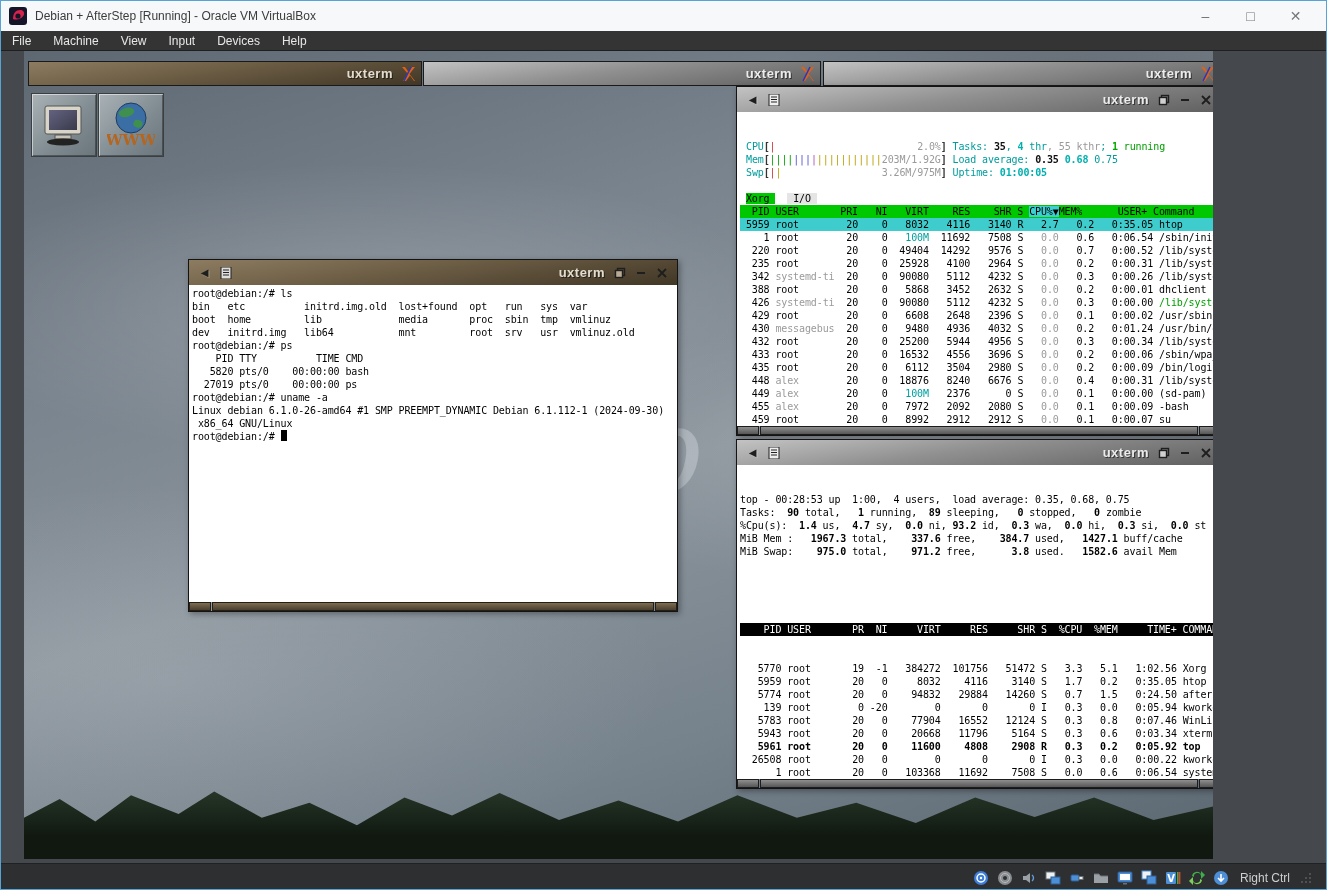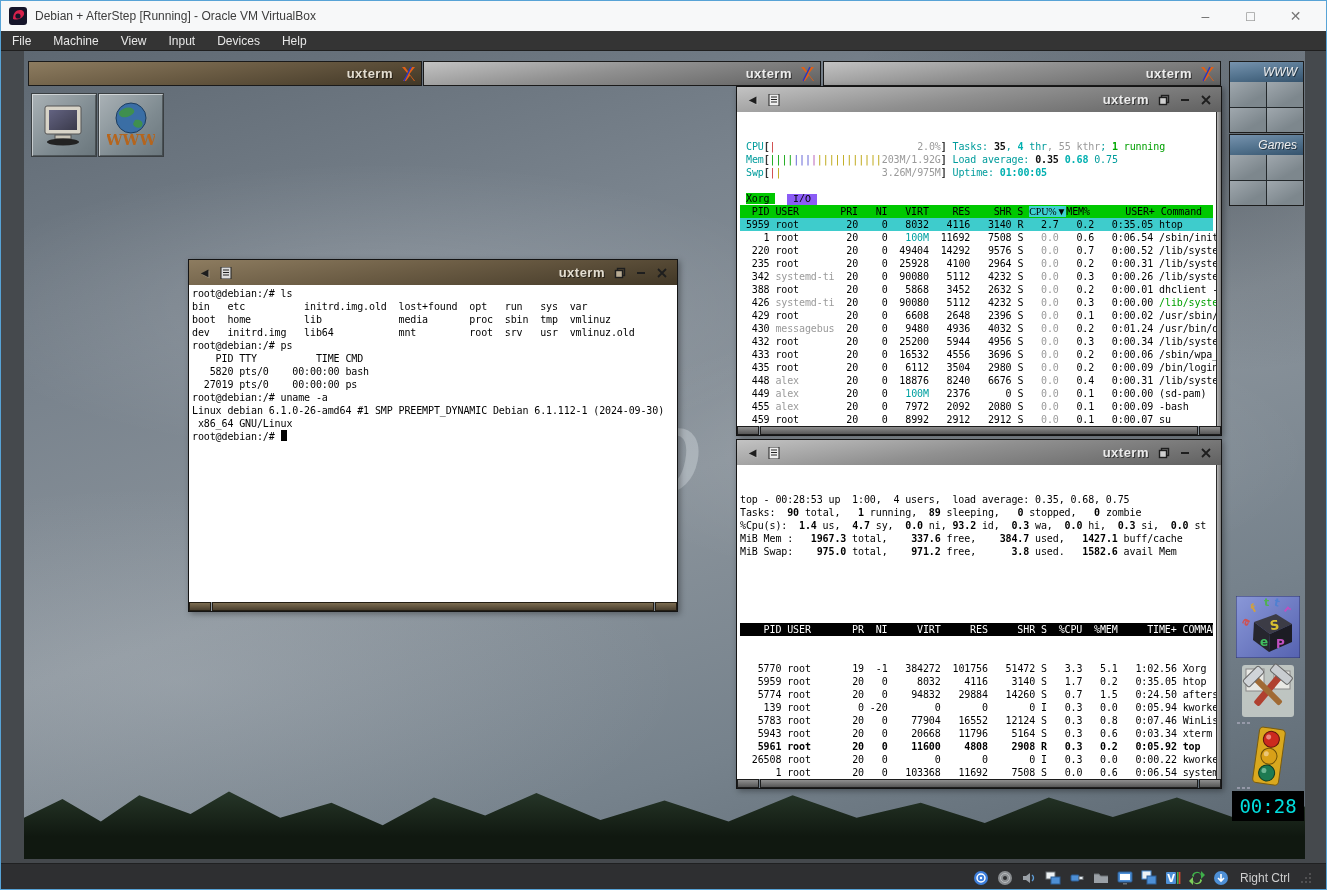--- a/index.html
+++ b/index.html
@@ -13,21 +13,21 @@
   .vb-ctrls{margin-left:auto;display:flex;}
   .vb-ctrl{width:45px;height:28px;display:flex;align-items:center;justify-content:center;color:#777;font-size:14px;}
   .vb-menubar{position:absolute;left:0;top:30px;width:100%;height:20px;background:#343434;display:flex;align-items:center;border-bottom:1px solid #1f1f1f;}
   .vb-menu{color:#e8e8e8;font-size:12px;padding:0 11px;line-height:20px;}
   .vb-statusbar{position:absolute;left:0;top:862px;width:100%;height:28px;background:#2e2f31;display:flex;align-items:center;justify-content:flex-end;padding-right:14px;border-top:1px solid #202122;}
   .sico{width:18px;height:18px;margin-left:6px;display:inline-flex;align-items:center;justify-content:center;}
   .hostkey{color:#cfcfcf;font-size:12px;margin-left:10px;}
   .grip{margin-left:10px;width:12px;height:12px;opacity:.5;}
 
   
-  .guest{position:absolute;left:23px;top:50px;width:1281px;height:808px;overflow:hidden;
+  .guest{position:absolute;left:23px;top:50px;width:1189px;height:808px;overflow:hidden;
     background-image:
       radial-gradient(ellipse 620px 210px at 28% 32%, rgba(255,255,255,.17), transparent 70%),
       radial-gradient(ellipse 520px 190px at 72% 50%, rgba(255,255,255,.12), transparent 70%),
       radial-gradient(ellipse 720px 280px at 12% 78%, rgba(228,233,238,.16), transparent 70%),
       radial-gradient(ellipse 500px 300px at 92% 12%, rgba(40,46,52,.35), transparent 75%),
       linear-gradient(162deg,#5e6872 0%,#79838d 28%,#8b949c 52%,#76828c 76%,#5a6670 100%);}
   .watermark{position:absolute;left:528px;top:330px;font-family:"DejaVu Serif",serif;font-style:italic;font-size:118px;color:rgba(240,244,248,.30);letter-spacing:4px;}
   .trees{position:absolute;left:0;top:733px;width:100%;height:75px;background:linear-gradient(#2a3b2c,#101810 70%);
     clip-path:polygon(0% 45%,3% 20%,6% 50%,9% 15%,13% 40%,16% 10%,20% 45%,24% 25%,28% 55%,32% 18%,36% 42%,40% 12%,45% 48%,50% 22%,55% 50%,60% 15%,65% 45%,70% 25%,75% 52%,80% 18%,85% 44%,90% 18%,95% 48%,100% 30%,100% 100%,0% 100%);}
 
@@ -65,24 +65,24 @@
 
   
   .ln{height:13px;}
   .sg{white-space:pre;}
   .cy{color:#009c9c;} .cyb{color:#00b0b0;font-weight:bold;} .cyv{color:#00a0a0;text-align:center;}
   .gy{color:#9a9a9a;} .kb{color:#111;font-weight:bold;} .bk{color:#333;font-weight:bold;}
   .gn{color:#00a000;} .gnb{color:#00a800;font-weight:bold;}
   .red{color:#c83232;} .bl{color:#5050d0;} .mg{color:#b050b0;} .yl{color:#b8a000;}
   .b{font-weight:bold;}
   .hdr-line{background:#00c800;color:#000;}
-  .hs{background:#3ed0d0;font-family:Liberation Serif, serif;}
+  .hs{background:#3ed0d0;}
   .trow.sel{background:#3ecccc;}
   .tabg{background:#00c800;color:#000;}
-  .tabb{background:#8b5cf6;color:#000;font-family:Liberation Mono, monospace;}
+  .tabb{background:#e5e5e5;color:#000;}
   .htop-flex{display:flex;flex-direction:column;height:100%;}
   .meters{padding-left:6px;}
   .cursor{display:inline-block;width:6px;height:11px;background:#000;vertical-align:-1px;}
   .tophdr{background:#000;color:#fff;}
 
   
   .pager{position:absolute;left:1205px;top:10px;width:75px;}
   .psec{border:1px solid #1c1c1c;margin-bottom:1px;}
   .phead{height:20px;display:flex;align-items:center;justify-content:flex-end;padding:0 6px;font-size:12px;font-style:italic;color:#eee;text-shadow:1px 1px 0 rgba(0,0,0,.5);}
   .phead-brown{background:linear-gradient(172deg,#8d7c60,#5d5040 55%,#413726);}

